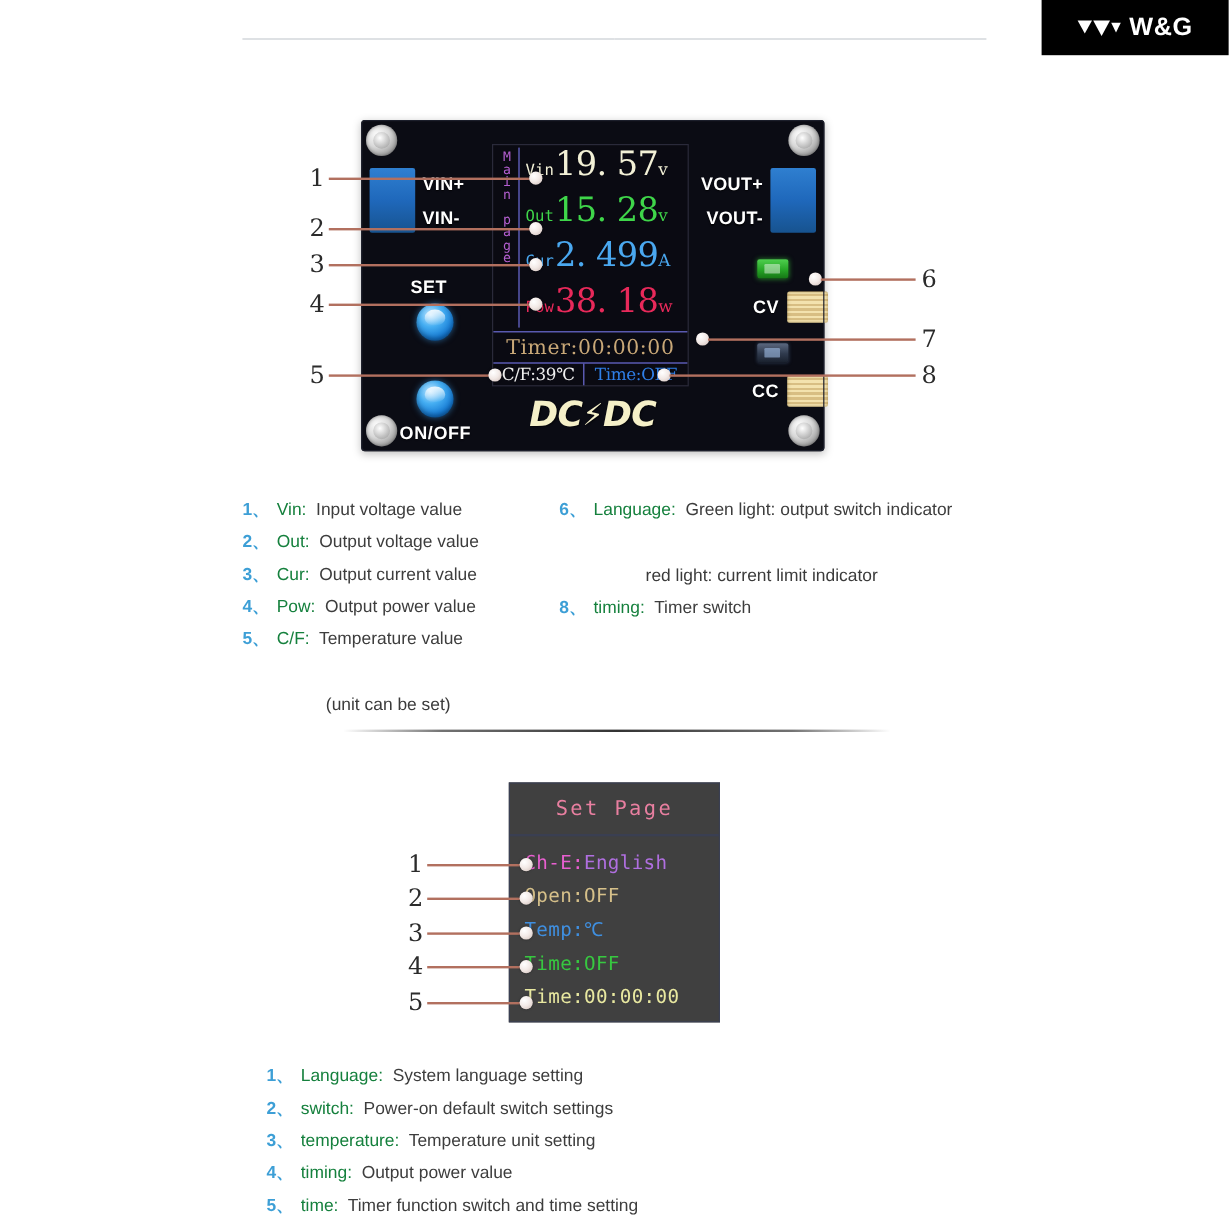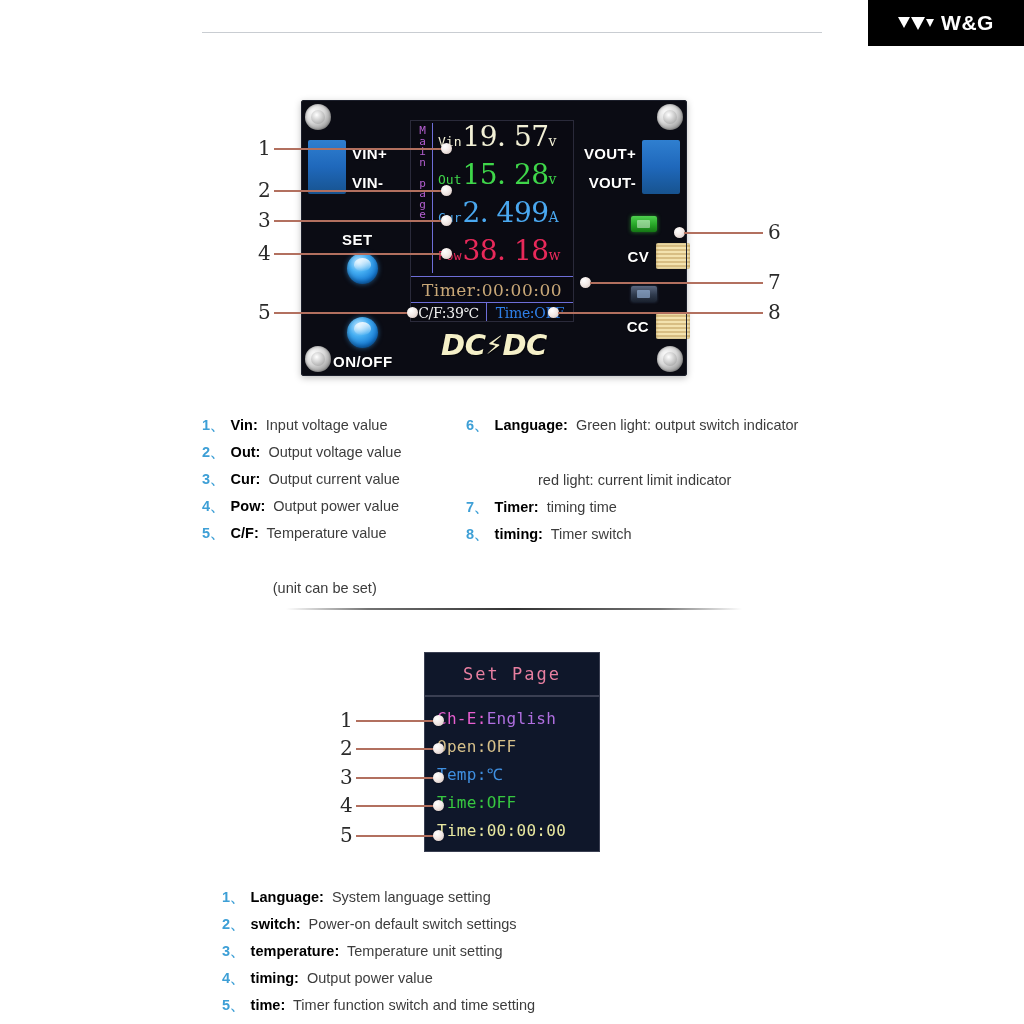--- a/index.html
+++ b/index.html
@@ -384,22 +384,22 @@
     line-height: 27px;
     white-space: nowrap;
   }
   .legend .li { display: block; }
   .legend .idx {
     color: #3d9fd6;
     font-weight: bold;
     margin-right: 2px;
   }
   .legend .key {
-    color: #000000;
-    font-weight: bold;
+    color: #15803d;
+    font-weight: normal;
     margin-right: 4px;
   }
   .legend .desc { color: #3d3d3d; }
   .legend .cont { display: block; margin-top: 28px; }
 
   .legend-1 { top: 412px; left: 202px; }
   .legend-2 { top: 412px; left: 466px; }
   .legend-3 { top: 884px; left: 222px; }
 
   .indent-1 { padding-left: 46px; text-align: center; }
@@ -416,21 +416,21 @@
       rgba(40,40,40,0.95) 50%,
       rgba(90,90,90,0.85) 82%,
       rgba(120,120,120,0) 100%);
   }
 
   
   .lcd-set {
     position: absolute;
     top: 652px; left: 424px;
     width: 176px; height: 200px;
-    background: #0f172a;
+    background: #404040;
     border: 1px solid #3a3f52;
     font-family: "DejaVu Sans Mono", monospace;
   }
   .lcd-set .sp-title {
     height: 44px;
     display: flex;
     align-items: center;
     justify-content: center;
     color: #e87fa0;
     font-size: 17px;
@@ -604,25 +604,20 @@
 </div>
 
 <div class="legend legend-2">
   <span class="li">
     <span class="idx">6、</span>
     <span class="key">Language:</span>
     <span class="desc">Green light: output switch indicator</span>
   </span>
   <span class="cont indent-2">red light: current limit indicator</span>
   <span class="li">
-    <span class="idx">7、</span>
-    <span class="key">Timer:</span>
-    <span class="desc">timing time</span>
-  </span>
-  <span class="li">
     <span class="idx">8、</span>
     <span class="key">timing:</span>
     <span class="desc">Timer switch</span>
   </span>
 </div>
 
 <div class="divider"></div>
 
 <div class="lcd-set">
   <div class="sp-title">Set Page</div>

